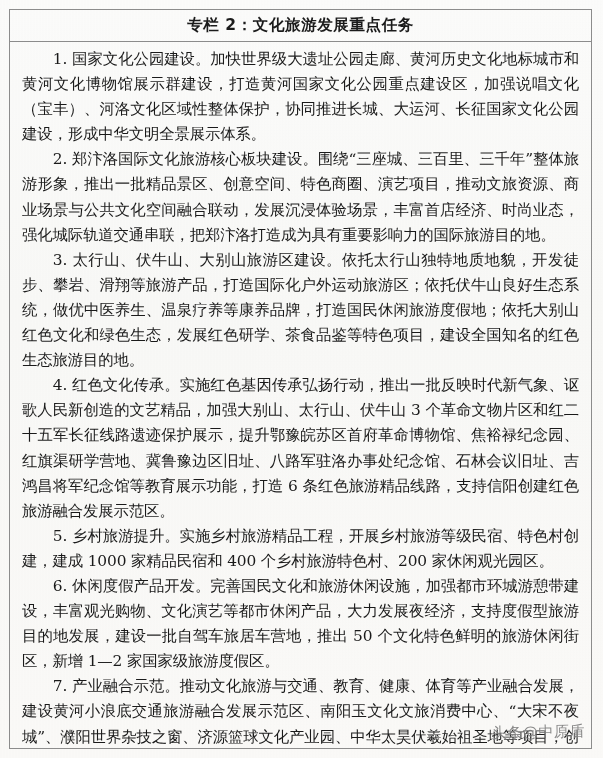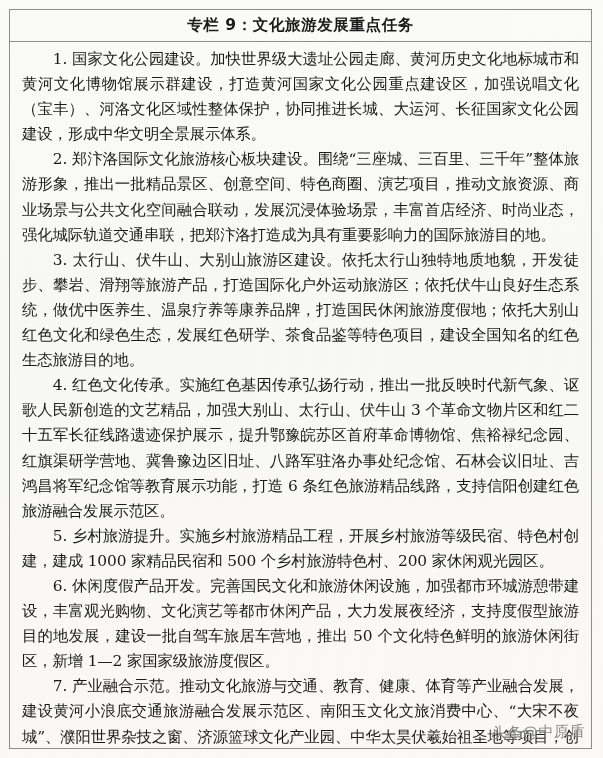--- a/index.html
+++ b/index.html
@@ -101,29 +101,29 @@
 </head>
 <body>
 
 <div class="page">
 
   <div class="scan-noise"></div>
 
   <div class="box">
 
     <div class="title-cell">
-      <div class="title-text">专栏 9：文化旅游发展重点任务</div>
+      <div class="title-text">专栏 2：文化旅游发展重点任务</div>
     </div>
 
     <div class="body-cell">
       <p class="para">1. 国家文化公园建设。加快世界级大遗址公园走廊、黄河历史文化地标城市和黄河文化博物馆展示群建设，打造黄河国家文化公园重点建设区，加强说唱文化（宝丰）、河洛文化区域性整体保护，协同推进长城、大运河、长征国家文化公园建设，形成中华文明全景展示体系。</p>
       <p class="para">2. 郑汴洛国际文化旅游核心板块建设。围绕“三座城、三百里、三千年”整体旅游形象，推出一批精品景区、创意空间、特色商圈、演艺项目，推动文旅资源、商业场景与公共文化空间融合联动，发展沉浸体验场景，丰富首店经济、时尚业态，强化城际轨道交通串联，把郑汴洛打造成为具有重要影响力的国际旅游目的地。</p>
       <p class="para">3. 太行山、伏牛山、大别山旅游区建设。依托太行山独特地质地貌，开发徒步、攀岩、滑翔等旅游产品，打造国际化户外运动旅游区；依托伏牛山良好生态系统，做优中医养生、温泉疗养等康养品牌，打造国民休闲旅游度假地；依托大别山红色文化和绿色生态，发展红色研学、茶食品鉴等特色项目，建设全国知名的红色生态旅游目的地。</p>
       <p class="para">4. 红色文化传承。实施红色基因传承弘扬行动，推出一批反映时代新气象、讴歌人民新创造的文艺精品，加强大别山、太行山、伏牛山 3 个革命文物片区和红二十五军长征线路遗迹保护展示，提升鄂豫皖苏区首府革命博物馆、焦裕禄纪念园、红旗渠研学营地、冀鲁豫边区旧址、八路军驻洛办事处纪念馆、石林会议旧址、吉鸿昌将军纪念馆等教育展示功能，打造 6 条红色旅游精品线路，支持信阳创建红色旅游融合发展示范区。</p>
-      <p class="para">5. 乡村旅游提升。实施乡村旅游精品工程，开展乡村旅游等级民宿、特色村创建，建成 1000 家精品民宿和 500 个乡村旅游特色村、200 家休闲观光园区。</p>
+      <p class="para">5. 乡村旅游提升。实施乡村旅游精品工程，开展乡村旅游等级民宿、特色村创建，建成 1000 家精品民宿和 400 个乡村旅游特色村、200 家休闲观光园区。</p>
       <p class="para">6. 休闲度假产品开发。完善国民文化和旅游休闲设施，加强都市环城游憩带建设，丰富观光购物、文化演艺等都市休闲产品，大力发展夜经济，支持度假型旅游目的地发展，建设一批自驾车旅居车营地，推出 50 个文化特色鲜明的旅游休闲街区，新增 1—2 家国家级旅游度假区。</p>
       <p class="para">7. 产业融合示范。推动文化旅游与交通、教育、健康、体育等产业融合发展，建设黄河小浪底交通旅游融合发展示范区、南阳玉文化文旅消费中心、“大宋不夜城”、濮阳世界杂技之窗、济源篮球文化产业园、中华太昊伏羲始祖圣地等项目，创建国家文化旅游产业融合发展示范区，推出 2—3 个国际体育旅游精品线路</p>
     </div>
 
   </div>
 
   <div class="watermark">头条@中原盾</div>
 
 </div>
 

